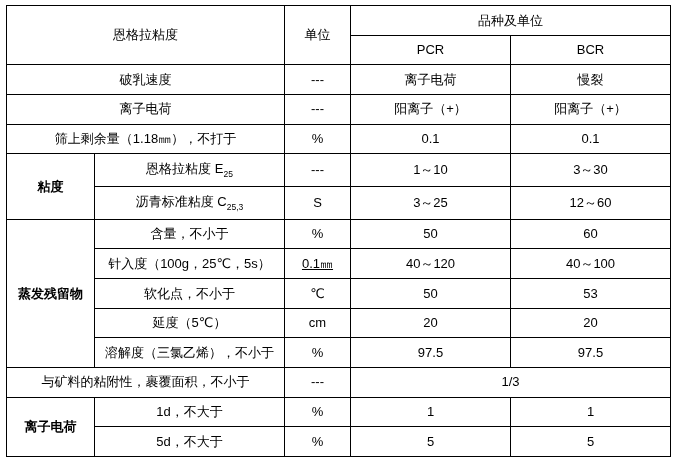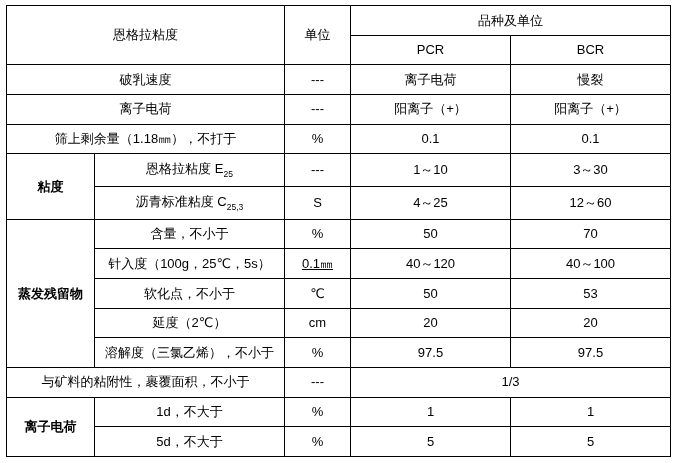--- a/index.html
+++ b/index.html
@@ -109,48 +109,48 @@
         <td rowspan="2" class="vgroup">粘度</td>
         <td>恩格拉粘度 E<sub>25</sub></td>
         <td>---</td>
         <td>1～10</td>
         <td>3～30</td>
       </tr>
 
       <tr>
         <td>沥青标准粘度 C<sub>25,3</sub></td>
         <td>S</td>
-        <td>4～25</td>
+        <td>3～25</td>
         <td>12～60</td>
       </tr>
 
       <tr>
         <td rowspan="5" class="vgroup">蒸发残留物</td>
         <td>含量，不小于</td>
         <td>%</td>
         <td>50</td>
-        <td>70</td>
+        <td>60</td>
       </tr>
 
       <tr>
         <td class="small">针入度（100g，25℃，5s）</td>
         <td class="tiny">0.1㎜</td>
         <td>40～120</td>
         <td>40～100</td>
       </tr>
 
       <tr>
         <td>软化点，不小于</td>
         <td>℃</td>
         <td>50</td>
         <td>53</td>
       </tr>
 
       <tr>
-        <td>延度（2℃）</td>
+        <td>延度（5℃）</td>
         <td>cm</td>
         <td>20</td>
         <td>20</td>
       </tr>
 
       <tr>
         <td class="small">溶解度（三氯乙烯），不小于</td>
         <td>%</td>
         <td>97.5</td>
         <td>97.5</td>

